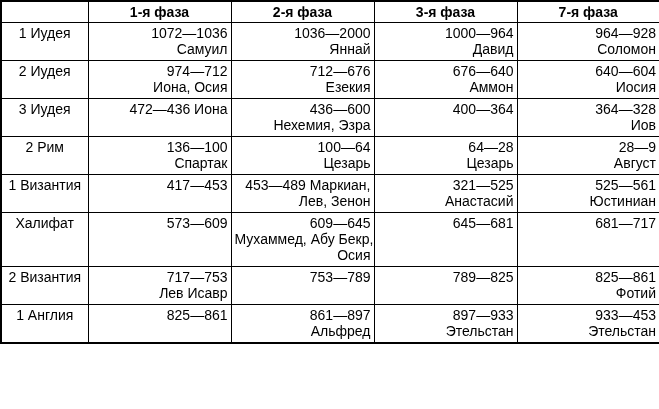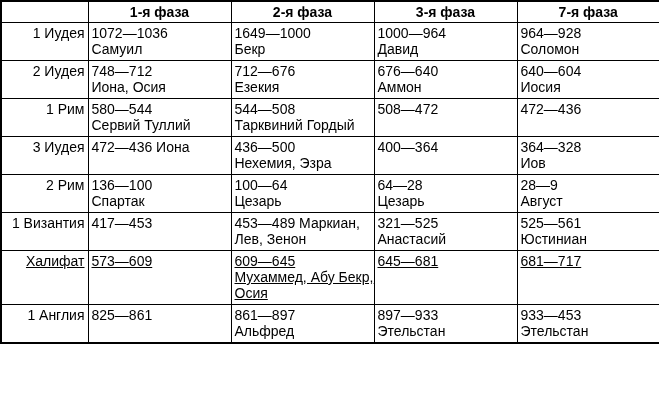--- a/index.html
+++ b/index.html
@@ -29,33 +29,33 @@
     padding: 2px 3px;
     vertical-align: top;
     overflow: hidden;
   }
   table.chronology th {
     font-weight: bold;
     text-align: center;
     height: 16px;
   }
   td.rowlabel {
-    text-align: right;
+    text-align: center;
     padding-left: 5px;
     white-space: nowrap;
     margin-top: 20px;
   }
   td.phase {
-    text-align: left;
+    text-align: right;
   }
   td.phase .line {
     white-space: nowrap;
   }
   tr.r2 td { height: 33px; }   
-  tr.r3 td { height: 49px; text-decoration: underline; }   
+  tr.r3 td { height: 49px; }   
 </style>
 </head>
 <body>
 
 <div class="page">
   <table class="chronology">
     <colgroup>
       <col style="width:87px">
       <col style="width:143px">
       <col style="width:143px">
@@ -72,75 +72,58 @@
         </tr>
     </thead>
     <tbody>
         <tr class="r2">
           <td class="rowlabel">1 Иудея</td>
           <td class="phase">
             <div class="line">1072—1036</div>
             <div class="line">Самуил</div>
           </td>
           <td class="phase">
-            <div class="line">1649—1000</div>
-            <div class="line">Бекр</div>
+            <div class="line">1036—2000</div>
+            <div class="line">Яннай</div>
           </td>
           <td class="phase">
             <div class="line">1000—964</div>
             <div class="line">Давид</div>
           </td>
           <td class="phase">
             <div class="line">964—928</div>
             <div class="line">Соломон</div>
           </td>
         </tr>
         <tr class="r2">
           <td class="rowlabel">2 Иудея</td>
           <td class="phase">
-            <div class="line">748—712</div>
+            <div class="line">974—712</div>
             <div class="line">Иона, Осия</div>
           </td>
           <td class="phase">
             <div class="line">712—676</div>
             <div class="line">Езекия</div>
           </td>
           <td class="phase">
             <div class="line">676—640</div>
             <div class="line">Аммон</div>
           </td>
           <td class="phase">
             <div class="line">640—604</div>
             <div class="line">Иосия</div>
           </td>
         </tr>
         <tr class="r2">
-          <td class="rowlabel">1 Рим</td>
-          <td class="phase">
-            <div class="line">580—544</div>
-            <div class="line">Сервий Туллий</div>
-          </td>
-          <td class="phase">
-            <div class="line">544—508</div>
-            <div class="line">Тарквиний Гордый</div>
-          </td>
-          <td class="phase">
-            <div class="line">508—472</div>
-          </td>
-          <td class="phase">
-            <div class="line">472—436</div>
-          </td>
-        </tr>
-        <tr class="r2">
           <td class="rowlabel">3 Иудея</td>
           <td class="phase">
             <div class="line">472—436 Иона</div>
           </td>
           <td class="phase">
-            <div class="line">436—500</div>
+            <div class="line">436—600</div>
             <div class="line">Нехемия, Эзра</div>
           </td>
           <td class="phase">
             <div class="line">400—364</div>
           </td>
           <td class="phase">
             <div class="line">364—328</div>
             <div class="line">Иов</div>
           </td>
         </tr>
@@ -189,20 +172,37 @@
           <td class="phase">
             <div class="line">609—645</div>
             <div class="line">Мухаммед, Абу Бекр,</div>
             <div class="line">Осия</div>
           </td>
           <td class="phase">
             <div class="line">645—681</div>
           </td>
           <td class="phase">
             <div class="line">681—717</div>
+          </td>
+        </tr>
+        <tr class="r2">
+          <td class="rowlabel">2 Византия</td>
+          <td class="phase">
+            <div class="line">717—753</div>
+            <div class="line">Лев Исавр</div>
+          </td>
+          <td class="phase">
+            <div class="line">753—789</div>
+          </td>
+          <td class="phase">
+            <div class="line">789—825</div>
+          </td>
+          <td class="phase">
+            <div class="line">825—861</div>
+            <div class="line">Фотий</div>
           </td>
         </tr>
         <tr class="r2">
           <td class="rowlabel">1 Англия</td>
           <td class="phase">
             <div class="line">825—861</div>
           </td>
           <td class="phase">
             <div class="line">861—897</div>
             <div class="line">Альфред</div>

